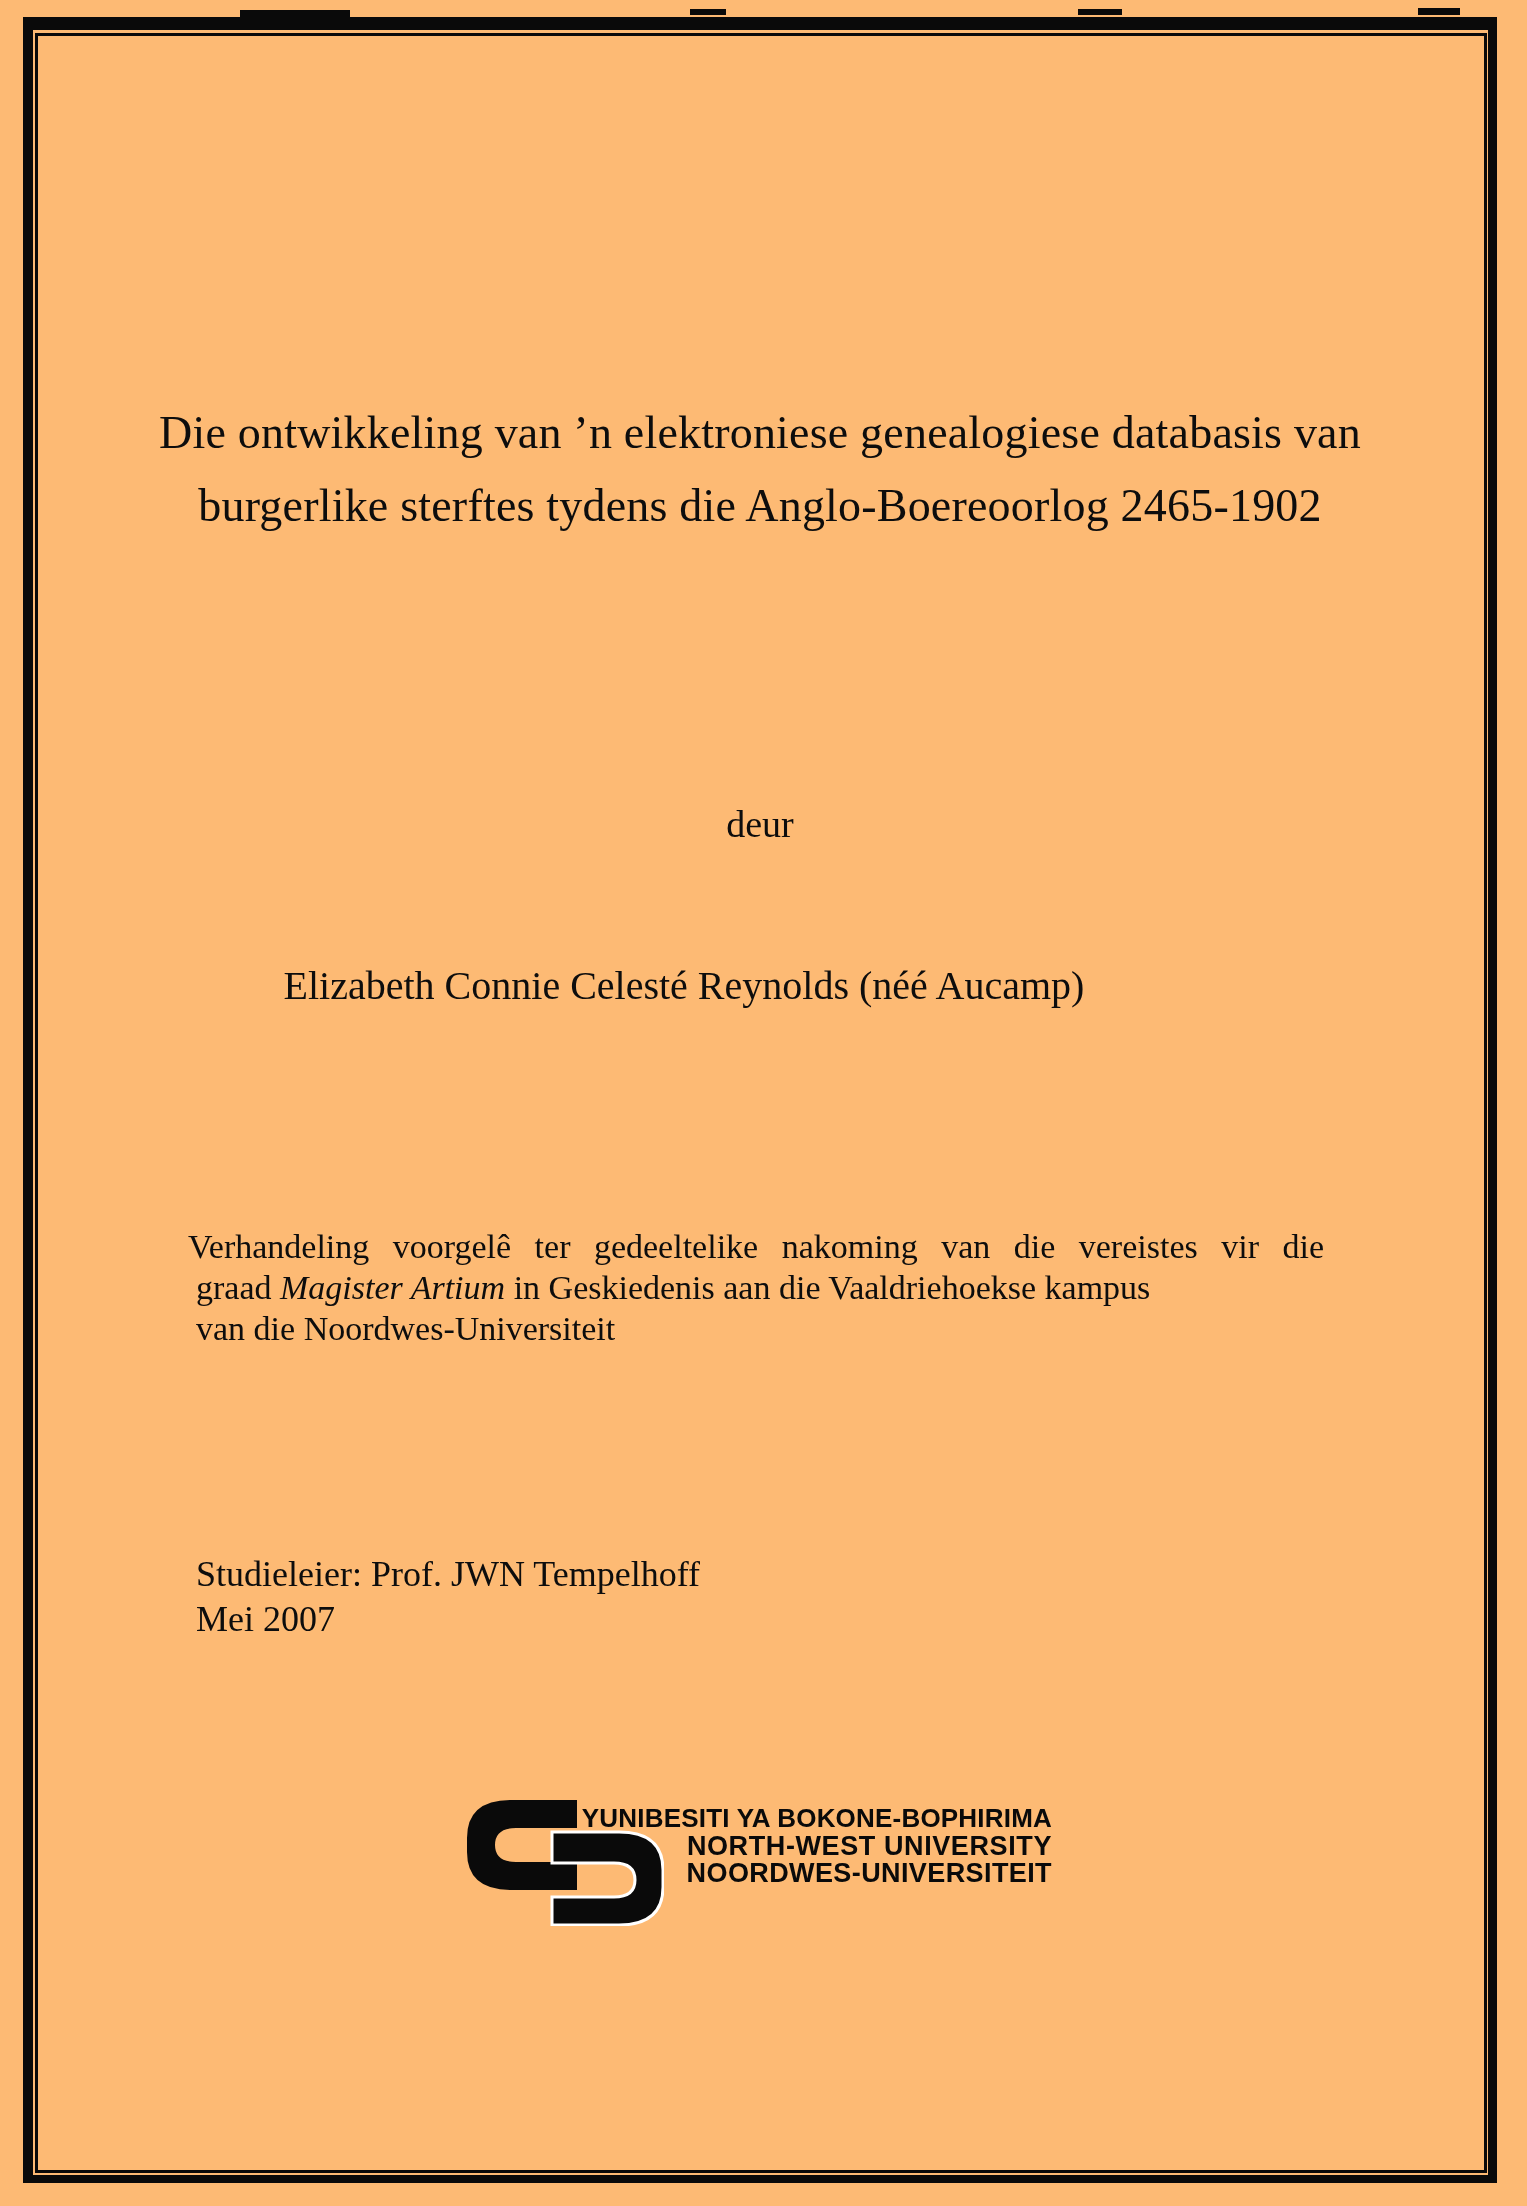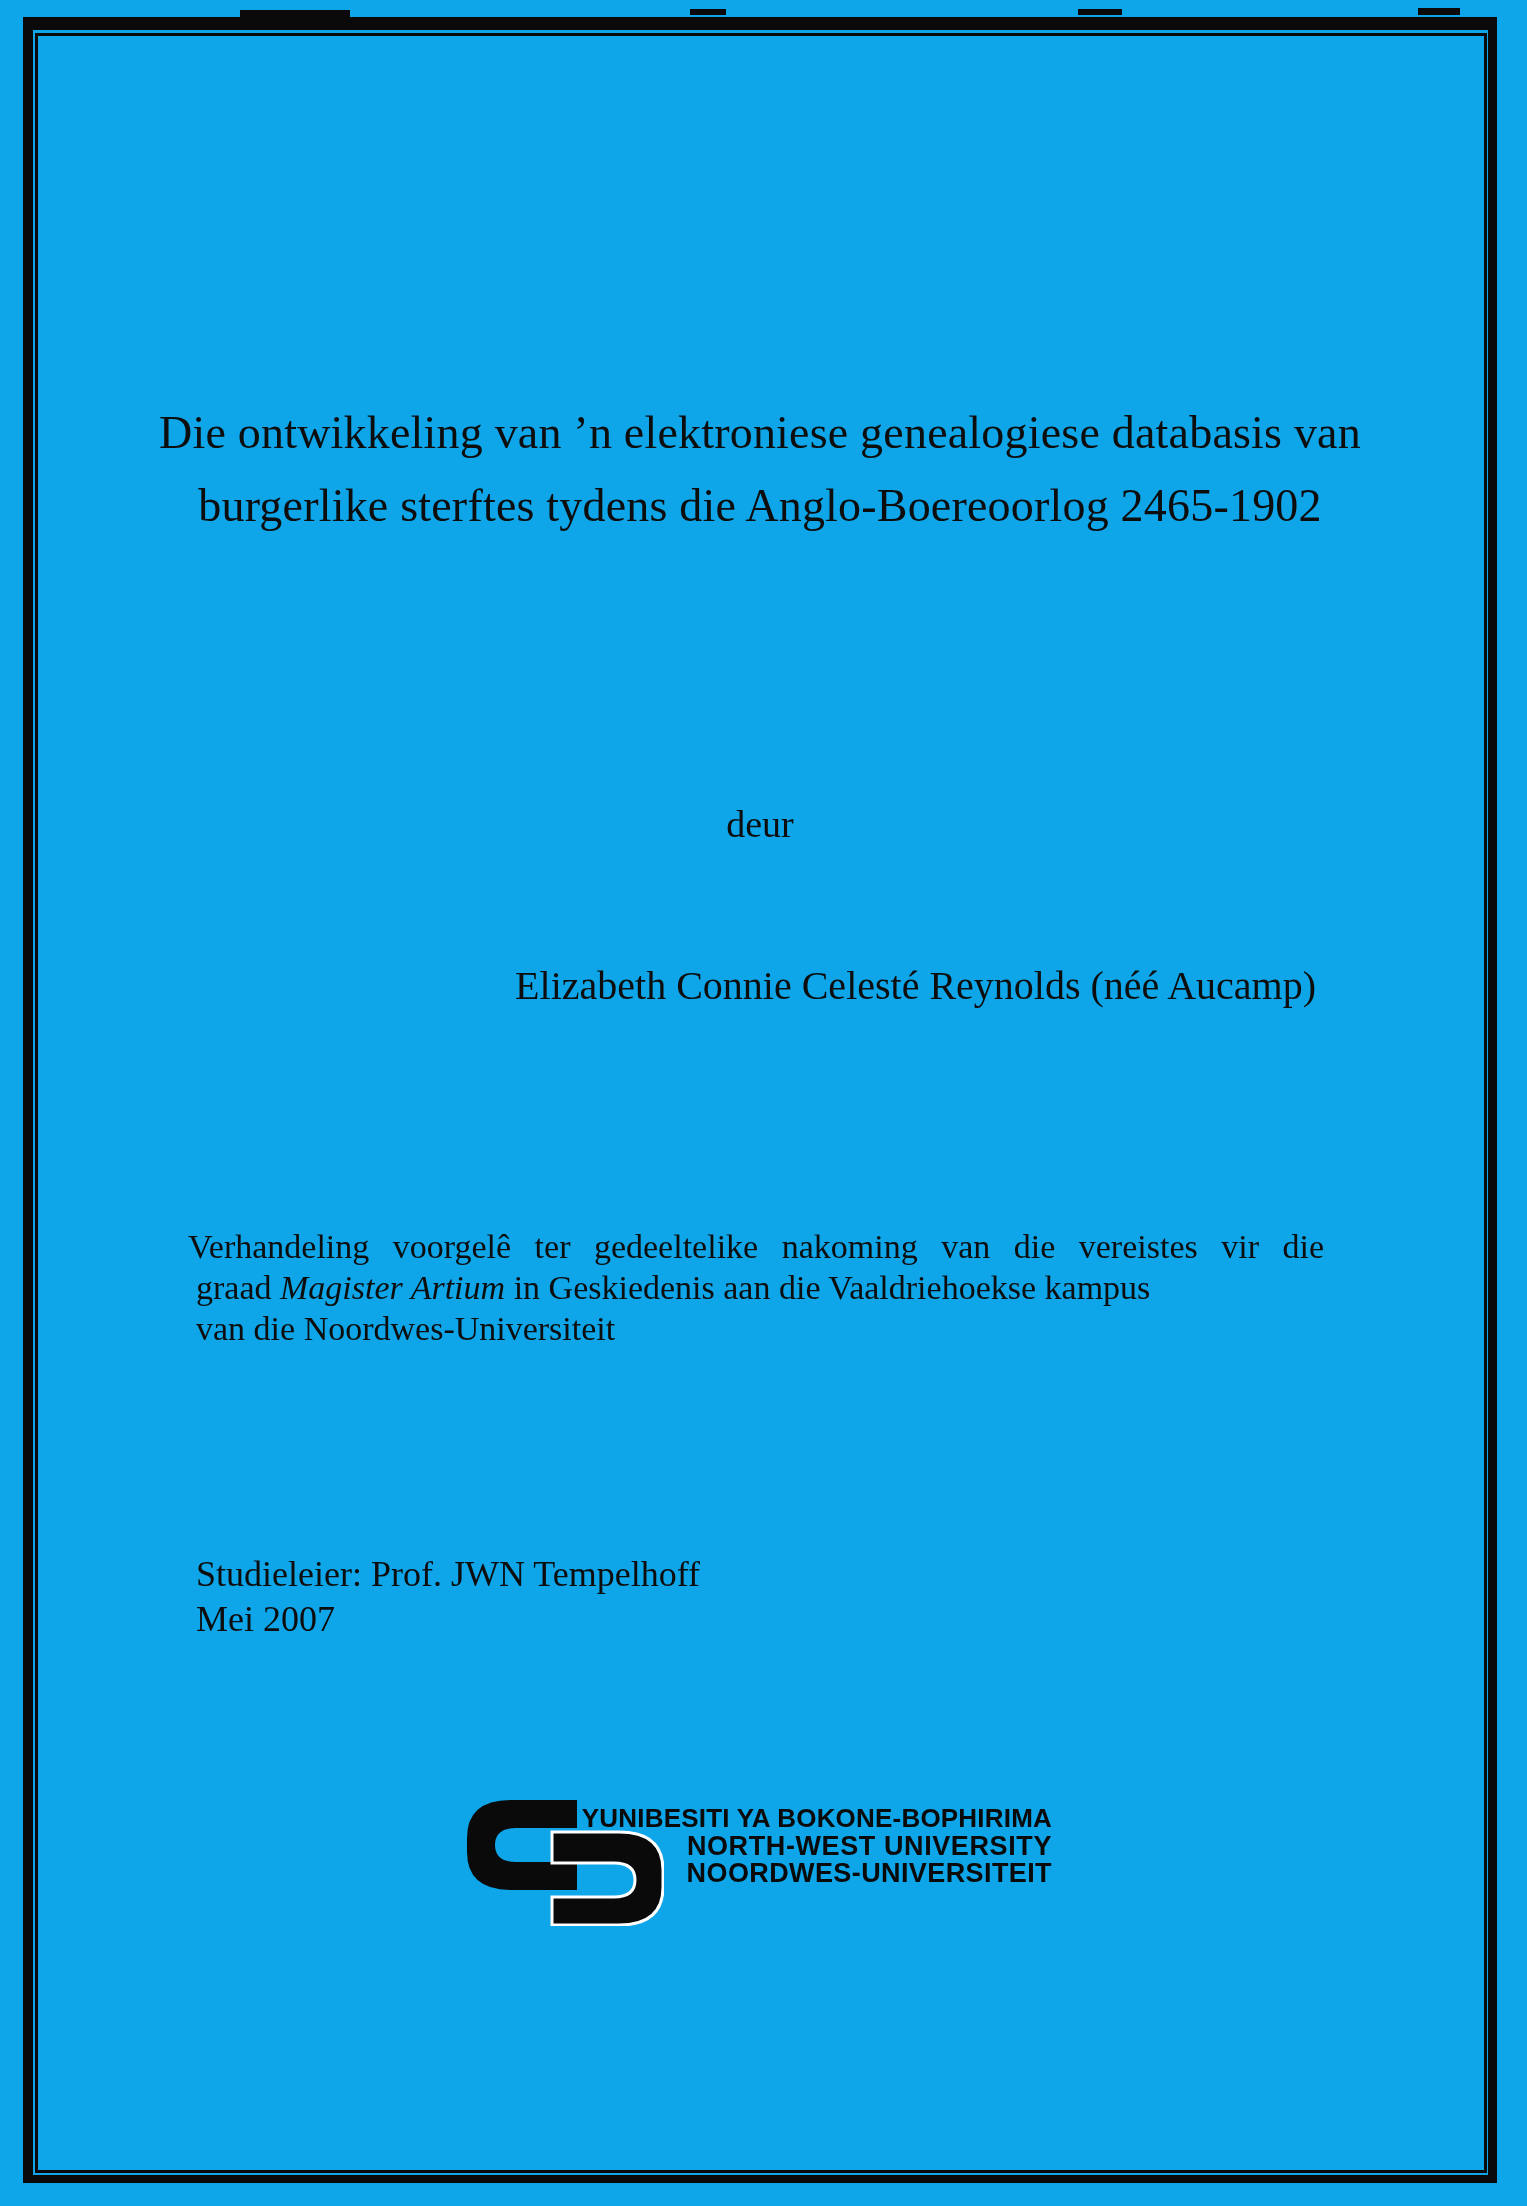--- a/index.html
+++ b/index.html
@@ -1,34 +1,34 @@
 <!DOCTYPE html>
 <html><head>
 <meta charset="utf-8">
 <style>
   html,body{margin:0;padding:0;background:#ffffff;}
   body{width:1527px;height:2206px;position:relative;overflow:hidden;
        font-family:"Liberation Serif", serif;color:#0d0d0d;}
-  .sheet{position:absolute;inset:0;background:#0ea5e9;}
+  .sheet{position:absolute;inset:0;background:#fdba74;}
 
   
   .frame-outer{position:absolute;left:23px;top:17px;width:1474px;height:2166px;
     border-style:solid;border-color:#0a0a0a;border-width:13px 9px 8px 10px;box-sizing:border-box;}
   .frame-inner{position:absolute;left:35px;top:33px;width:1452px;height:2140px;
     border:3px solid #0a0a0a;box-sizing:border-box;}
   .speck{position:absolute;background:#0a0a0a;}
 
   .title{position:absolute;left:36px;top:396px;width:1448px;text-align:center;
     font-size:46px;line-height:73px;letter-spacing:0.2px;}
   .title div{white-space:nowrap;}
 
   .byline{position:absolute;left:36px;top:802px;width:1448px;text-align:center;
     font-size:38px;}
-  .author{position:absolute;left:36px;top:962px;width:1280px;text-align:right;
-    font-size:40px;}
+  .author{position:absolute;left:36px;top:962px;width:1280px;text-align:center;
+    font-size:40px;padding-left:8px;}
 
   .statement{position:absolute;left:188px;top:1226px;width:1136px;
     font-size:34px;line-height:41px;}
   .statement .just{text-align:justify;text-align-last:justify;}
   .statement .plain{white-space:nowrap;margin-left:8px;}
   .statement .it{font-style:italic;}
 
   .supervisor{position:absolute;left:196px;top:1552px;font-size:36px;line-height:45px;}
   .supervisor div{white-space:nowrap;}
 

